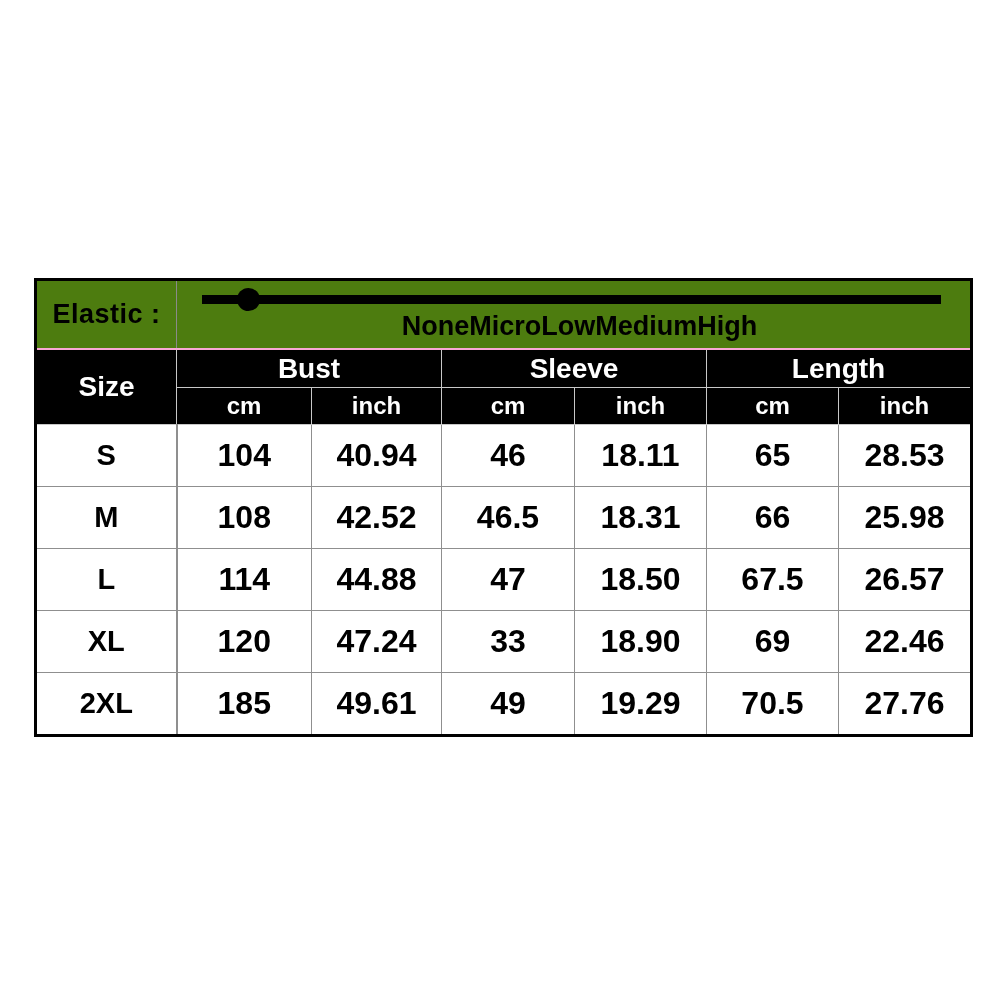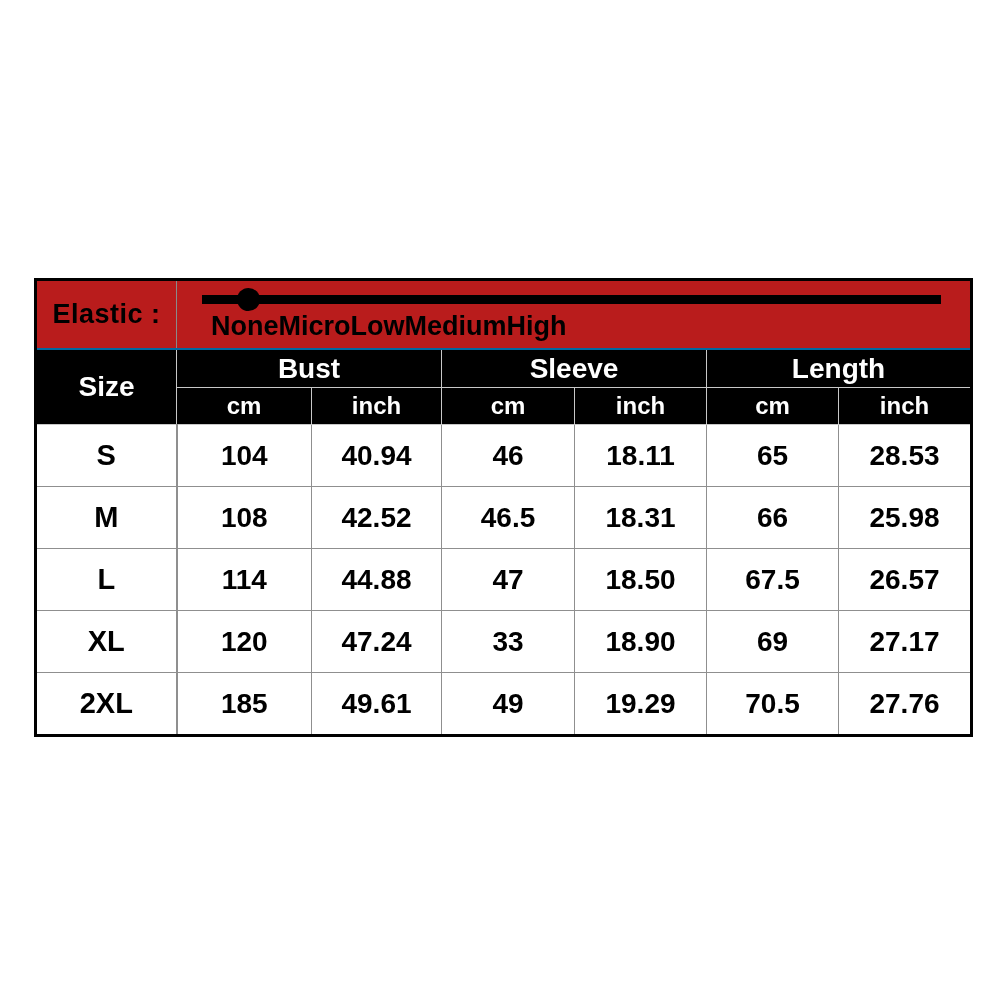--- a/index.html
+++ b/index.html
@@ -48,22 +48,22 @@
   col.c-bcm    { width: 135px; }
   col.c-binch  { width: 130px; }
   col.c-scm    { width: 133px; }
   col.c-sinch  { width: 132px; }
   col.c-lcm    { width: 132px; }
   col.c-linch  { width: 133px; }
 
   
   tr.elastic-row td {
     height: 67px;
-    background: #b91c1c;
-    border-bottom: 2px solid #0369a1;
+    background: #4d7c0f;
+    border-bottom: 2px solid #f9a8d4;
   }
   td.elastic-label {
     font-size: 27px;
     letter-spacing: 0.5px;
     border-right: 2px solid #9a9a9a;
   }
   td.elastic-scale-cell {
     position: relative;
     padding: 0;
   }
@@ -89,21 +89,21 @@
     margin-left: -11px;
     border-radius: 50%;
     background: #000000;
   }
   .elastic-labels {
     position: absolute;
     left: 0;
     right: 0;
     top: 29px;
     display: flex;
-    justify-content: flex-start;
+    justify-content: center;
     padding: 0 22px 0 34px;
     box-sizing: border-box;
   }
   .elastic-labels span {
     font-size: 27px;
     font-weight: bold;
     color: #000000;
     line-height: 32px;
     white-space: nowrap;
   }
@@ -121,21 +121,21 @@
     background: #000000;
     color: #ffffff;
     font-size: 28px;
     border-right: 2px solid #c8c8c8;
   }
   tr.head-row-2 th:last-child { border-right: 1px solid #c8c8c8; }
 
   
   tr.data-row td {
     height: 61px;
-    font-size: 28px;
+    font-size: 32px;
     background: #ffffff;
     border: 1px solid #8f8f8f;
   }
   tr.data-row td.size-cell {
     font-size: 29px;
     border-right: 2px solid #8f8f8f;
   }
   tr.data-row:last-child td { border-bottom: none; }
 </style>
 </head>
@@ -214,21 +214,21 @@
         <td>67.5</td>
         <td>26.57</td>
       </tr>
       <tr class="data-row">
         <td class="size-cell">XL</td>
         <td>120</td>
         <td>47.24</td>
         <td>33</td>
         <td>18.90</td>
         <td>69</td>
-        <td>27.17</td>
+        <td>22.46</td>
       </tr>
       <tr class="data-row">
         <td class="size-cell">2XL</td>
         <td>185</td>
         <td>49.61</td>
         <td>49</td>
         <td>19.29</td>
         <td>70.5</td>
         <td>27.76</td>
       </tr>

